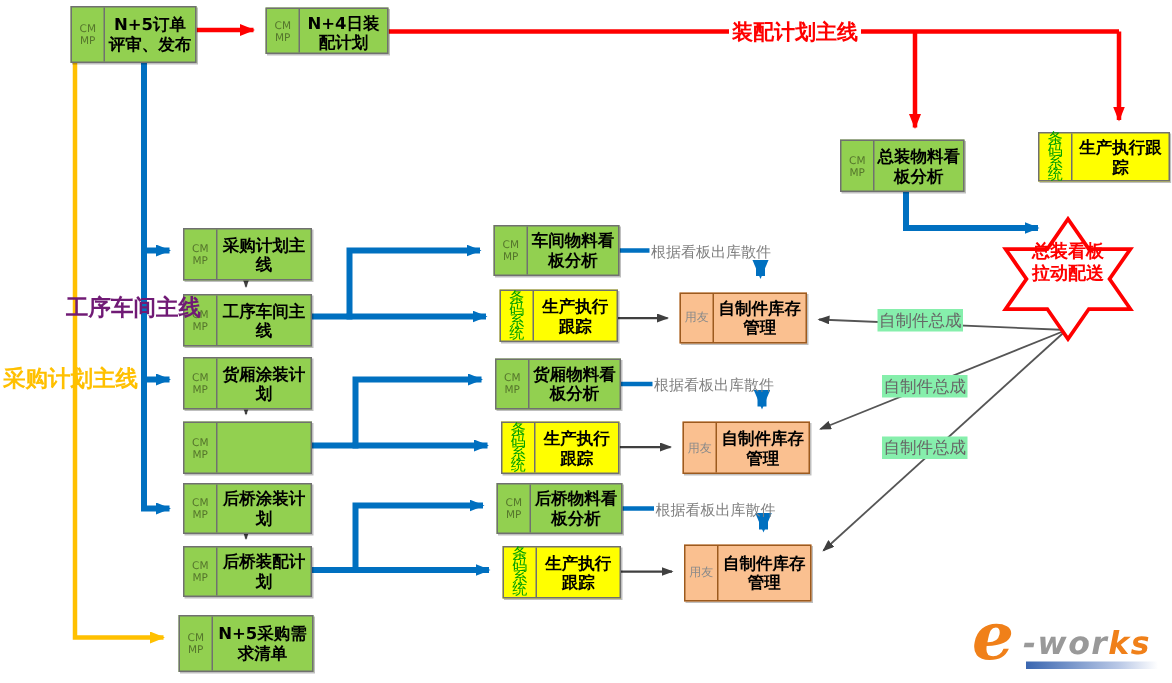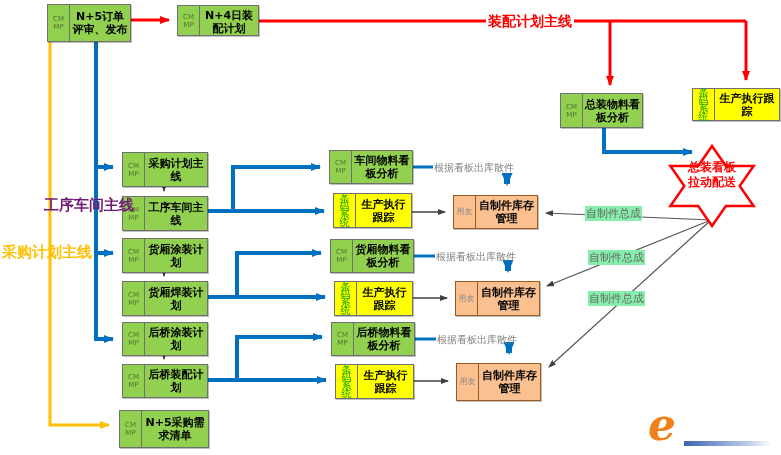--- a/index.html
+++ b/index.html
@@ -138,21 +138,20 @@
   <div class="box green" style="left:122px;top:196px;width:86px;height:35px;">
     <span class="tag">CM MP</span>
     <span class="lbl">工序车间主线</span>
   </div>
   <div class="box green" style="left:122px;top:238px;width:86px;height:35px;">
     <span class="tag">CM MP</span>
     <span class="lbl">货厢涂装计划</span>
   </div>
   <div class="box green" style="left:122px;top:281px;width:86px;height:35px;">
     <span class="tag">CM MP</span>
-    <span class="lbl">货厢焊装计划</span>
   </div>
   <div class="box green" style="left:122px;top:322px;width:86px;height:34px;">
     <span class="tag">CM MP</span>
     <span class="lbl">后桥涂装计划</span>
   </div>
   <div class="box green" style="left:122px;top:364px;width:86px;height:34px;">
     <span class="tag">CM MP</span>
     <span class="lbl">后桥装配计划</span>
   </div>
   <div class="box green" style="left:329px;top:150px;width:84px;height:34px;">
@@ -214,16 +213,17 @@
   <div class="note" style="left:434px;top:161px;">根据看板出库散件</div>
   <div class="note" style="left:436px;top:250px;">根据看板出库散件</div>
   <div class="note" style="left:437px;top:333px;">根据看板出库散件</div>
 
   <div class="selfmade" style="left:585px;top:206px;">自制件总成</div>
   <div class="selfmade" style="left:588px;top:250px;">自制件总成</div>
   <div class="selfmade" style="left:588px;top:291px;">自制件总成</div>
 
   <div class="logo">
     <span class="e">e</span>
+    <span class="wgray"><span>-wor</span><span class="wko">ks</span></span>
     <span class="bar"></span>
   </div>
 
 </div>
 
 </body></html>

